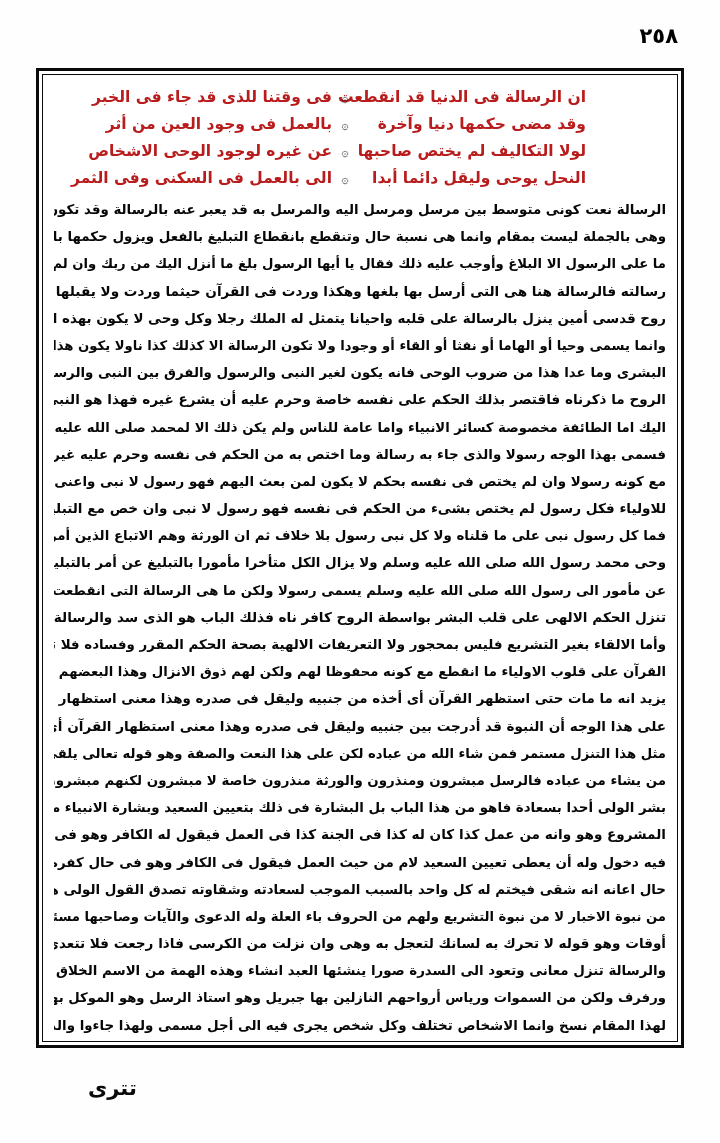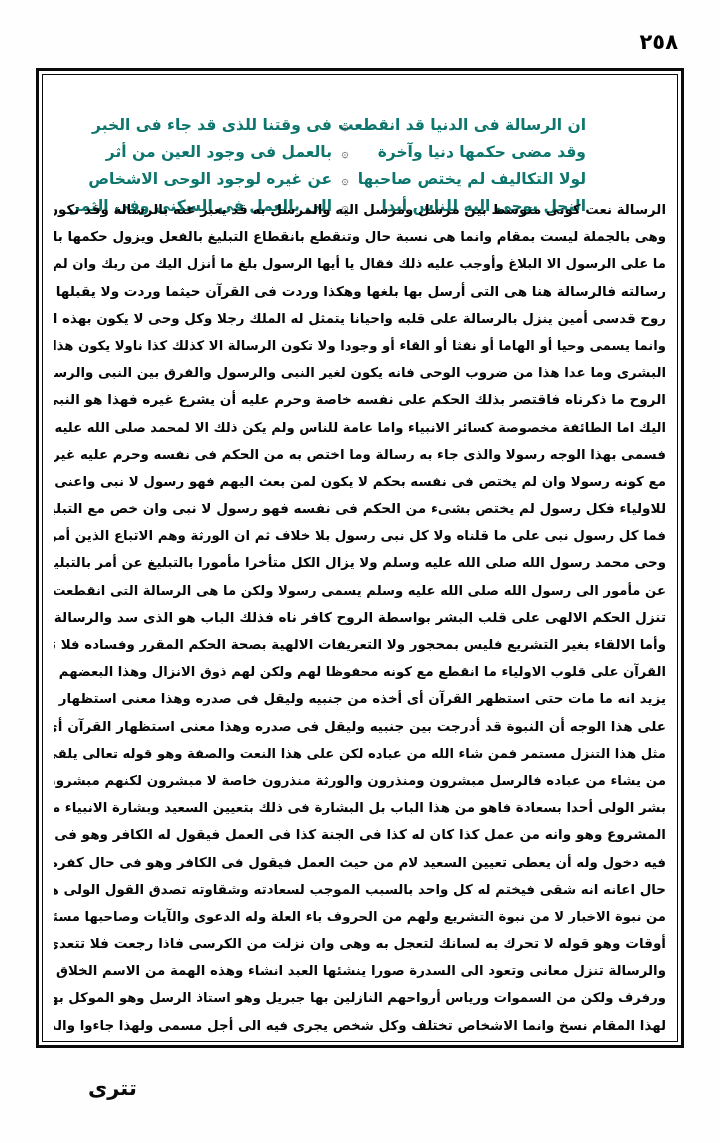--- a/index.html
+++ b/index.html
@@ -19,21 +19,21 @@
 
   .page {
     position: absolute;
     inset: 0;
     background: #fefefe;
   }
 
   
   .page-number {
     position: absolute;
-    top: 30px;
+    top: 24px;
     right: 42px;
     font-family: "DejaVu Sans", sans-serif;
     font-size: 21px;
     font-weight: bold;
     letter-spacing: 0.5px;
     color: #000;
     direction: rtl;
   }
 
   
@@ -89,22 +89,21 @@
     height: 27px;
     line-height: 27px;
     white-space: nowrap;
     padding-right: 80px;
   }
   .hemistich {
     font-family: "DejaVu Sans", sans-serif;
     font-size: 15.5px;
     font-weight: bold;
     letter-spacing: 0.6px;
-    color: #0f766e;
-    margin-top: 28px;
+    color: #b91c1c;
   }
   .hemistich.first {
     width: 228px;
     text-align: right;
   }
   .hemistich.second {
     width: 212px;
     text-align: center;
   }
   .verse-sep {
@@ -186,21 +185,21 @@
             <span class="hemistich second">بالعمل فى وجود العين من أثر</span>
           </div>
 
           <div class="verse">
             <span class="hemistich first">لولا التكاليف لم يختص صاحبها</span>
             <span class="verse-sep">۞</span>
             <span class="hemistich second">عن غيره لوجود الوحى الاشخاص</span>
           </div>
 
           <div class="verse">
-            <span class="hemistich first">النحل يوحى اليه للناس أبدا</span>
+            <span class="hemistich first">النحل يوحى وليقل دائما أبدا</span>
             <span class="verse-sep">۞</span>
             <span class="hemistich second">الى بالعمل فى السكنى وفى الثمر</span>
           </div>
 
         </div>
 
         <div class="prose">
           <div class="prose-line"><span>الرسالة نعت كونى متوسط بين مرسل ومرسل اليه والمرسل به قد يعبر عنه بالرسالة وقد تكون الرسالة حال الرسول</span></div>
           <div class="prose-line"><span>وهى بالجملة ليست بمقام وانما هى نسبة حال وتنقطع بانقطاع التبليغ بالفعل ويزول حكمها بانقضاء التبليغ قال تعالى</span></div>
           <div class="prose-line"><span>ما على الرسول الا البلاغ وأوجب عليه ذلك فقال يا أيها الرسول بلغ ما أنزل اليك من ربك وان لم تفعل فما بلغت</span></div>

